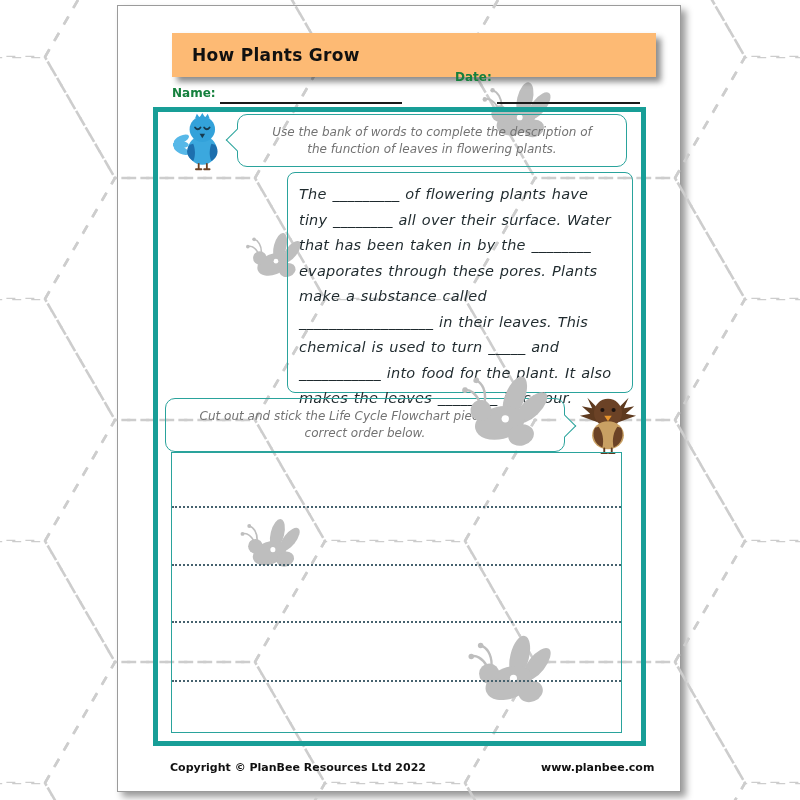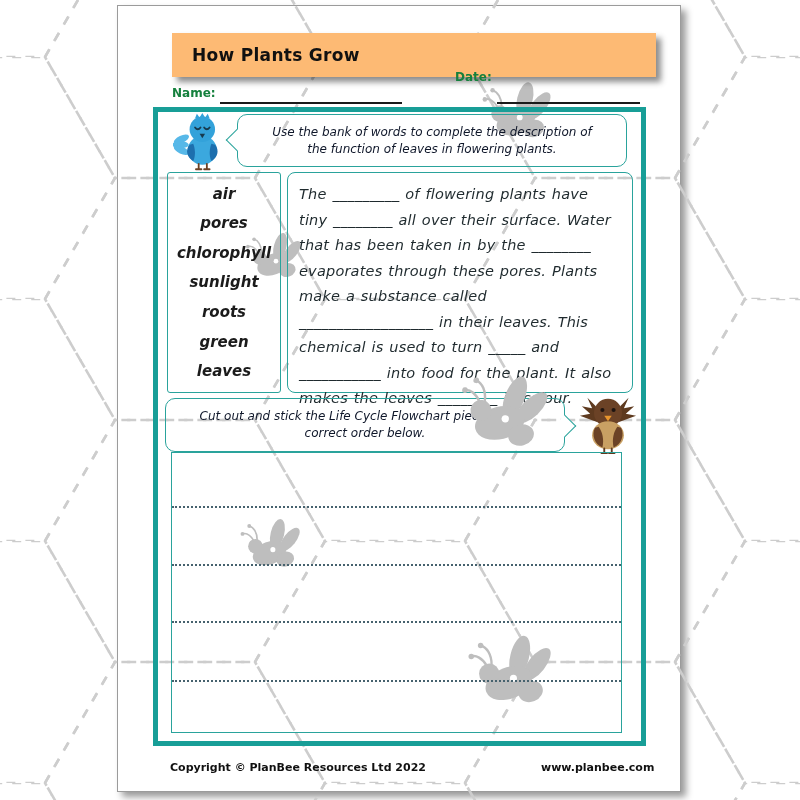--- a/index.html
+++ b/index.html
@@ -30,21 +30,21 @@
   .field-label{font-weight:bold;font-size:12px;color:#15803d;}
   .field-line{border-bottom:2px solid #1a1a1a;height:17px;}
 
   
   .main-frame{left:153px;top:107px;width:493px;height:639px;border:5px solid #189E97;
               box-sizing:border-box;background:transparent;}
 
   
   .bubble{border:1.6px solid #2AA39C;border-radius:10px;box-sizing:border-box;
           display:flex;align-items:center;justify-content:center;text-align:center;
-          font-style:italic;font-size:12px;line-height:17px;color:#0f172a;background:transparent;}
+          font-style:italic;font-size:12px;line-height:17px;color:#737373;background:transparent;}
   .bubble .ptr{position:absolute;width:15px;height:15px;background:#ffffff;transform:rotate(45deg);}
   .bubble1 .ptr{left:-9px;top:17px;border-left:1.6px solid #2AA39C;border-bottom:1.6px solid #2AA39C;}
   .bubble2 .ptr{right:-9px;top:19px;border-top:1.6px solid #2AA39C;border-right:1.6px solid #2AA39C;}
 
   
   .word-bank{left:167px;top:172px;width:114px;height:221px;border:1.6px solid #2AA39C;
              border-radius:3px;box-sizing:border-box;display:flex;flex-direction:column;
              justify-content:space-around;align-items:center;padding:6px 0;}
   .word-bank .word{font-style:italic;font-weight:600;font-size:15px;color:#1b1b1b;}
 
@@ -172,29 +172,20 @@
 
     <svg class="abs" style="left:173px;top:112px" width="55" height="60">
         <use href="#bluebird"></use>
       </svg>
 
     <div class="abs bubble bubble1" style="left:237px;top:114px;width:390px;height:53px;padding:4px 26px">
       <span>Use the bank of words to complete the description of the function of leaves in flowering plants.</span>
       <div class="ptr"></div>
     </div>
 
-    <div class="abs word-bank">
-      <div class="word">air</div>
-      <div class="word">pores</div>
-      <div class="word">chlorophyll</div>
-      <div class="word">sunlight</div>
-      <div class="word">roots</div>
-      <div class="word">green</div>
-      <div class="word">leaves</div>
-    </div>
 
     <div class="abs passage-box">
       <div class="passage-text">The _________ of flowering plants have tiny ________ all over their surface. Water that has been taken in by the ________ evaporates through these pores. Plants make a substance called __________________ in their leaves. This chemical is used to turn _____ and ___________ into food for the plant. It also makes the leaves ________ in colour.</div>
     </div>
 
     <div class="abs bubble bubble2" style="left:165px;top:398px;width:400px;height:54px;padding:4px 30px">
       <span>Cut out and stick the Life Cycle Flowchart pieces in the correct order below.</span>
       <div class="ptr"></div>
     </div>
 

